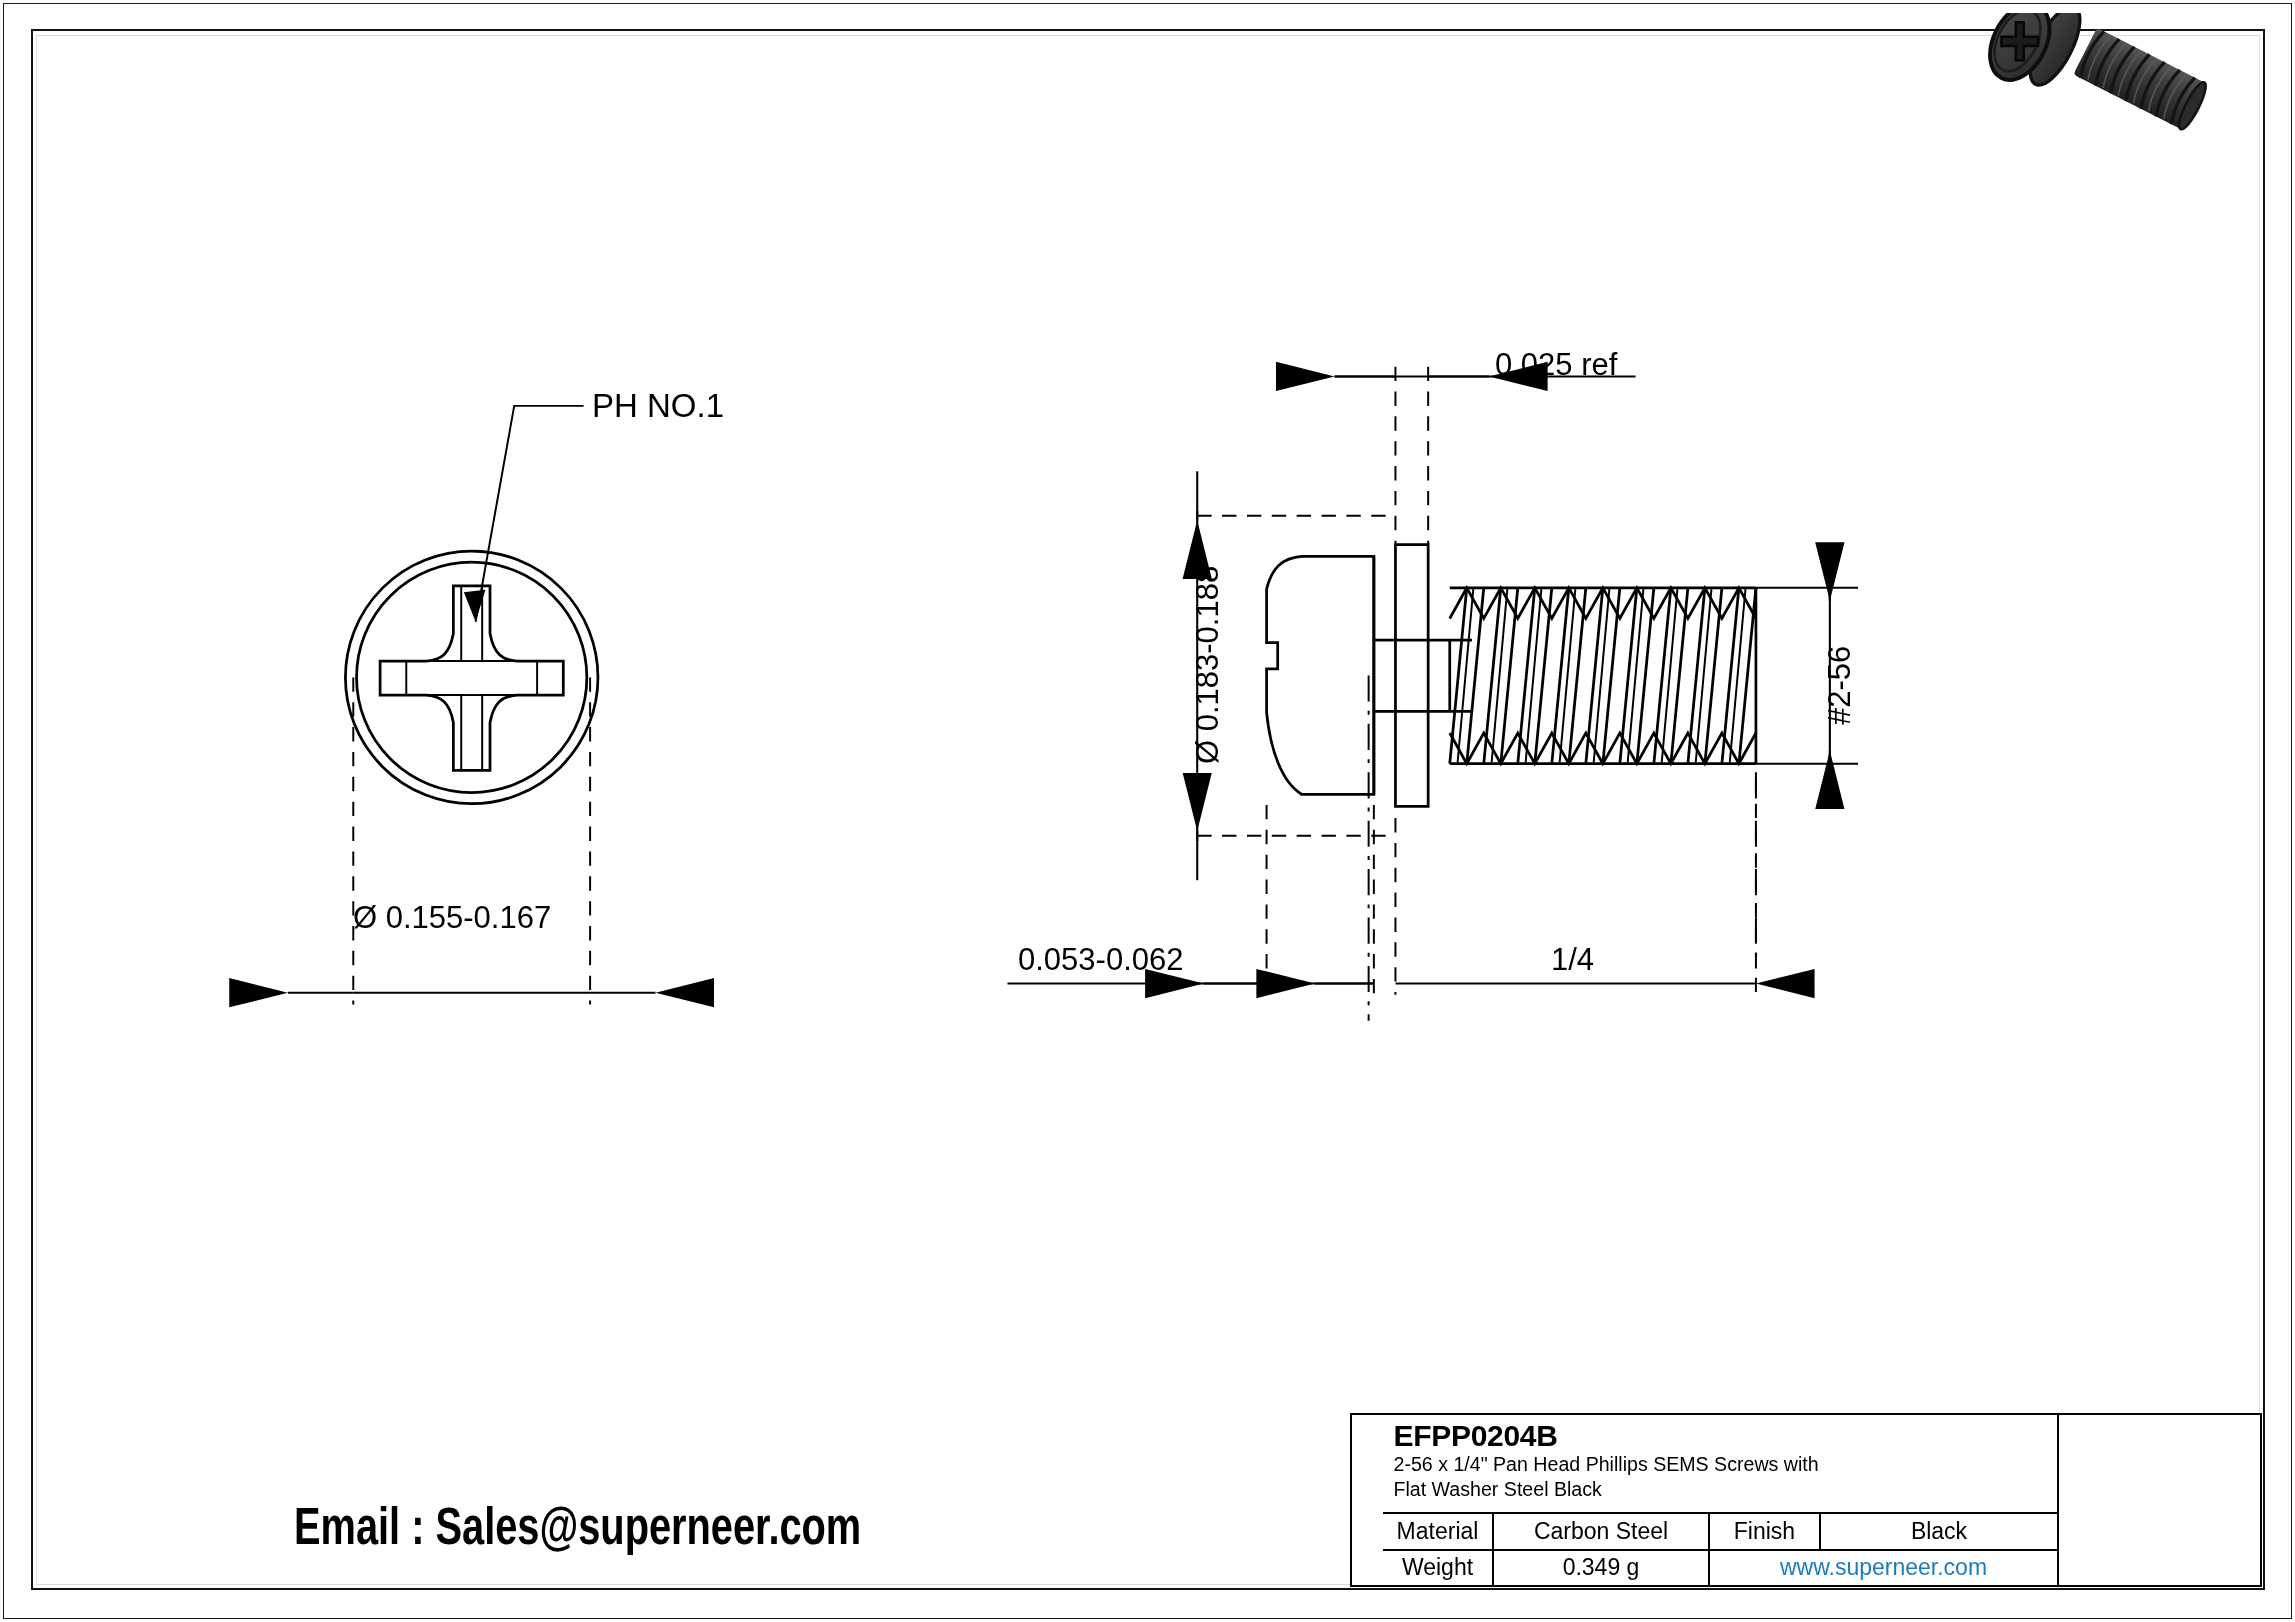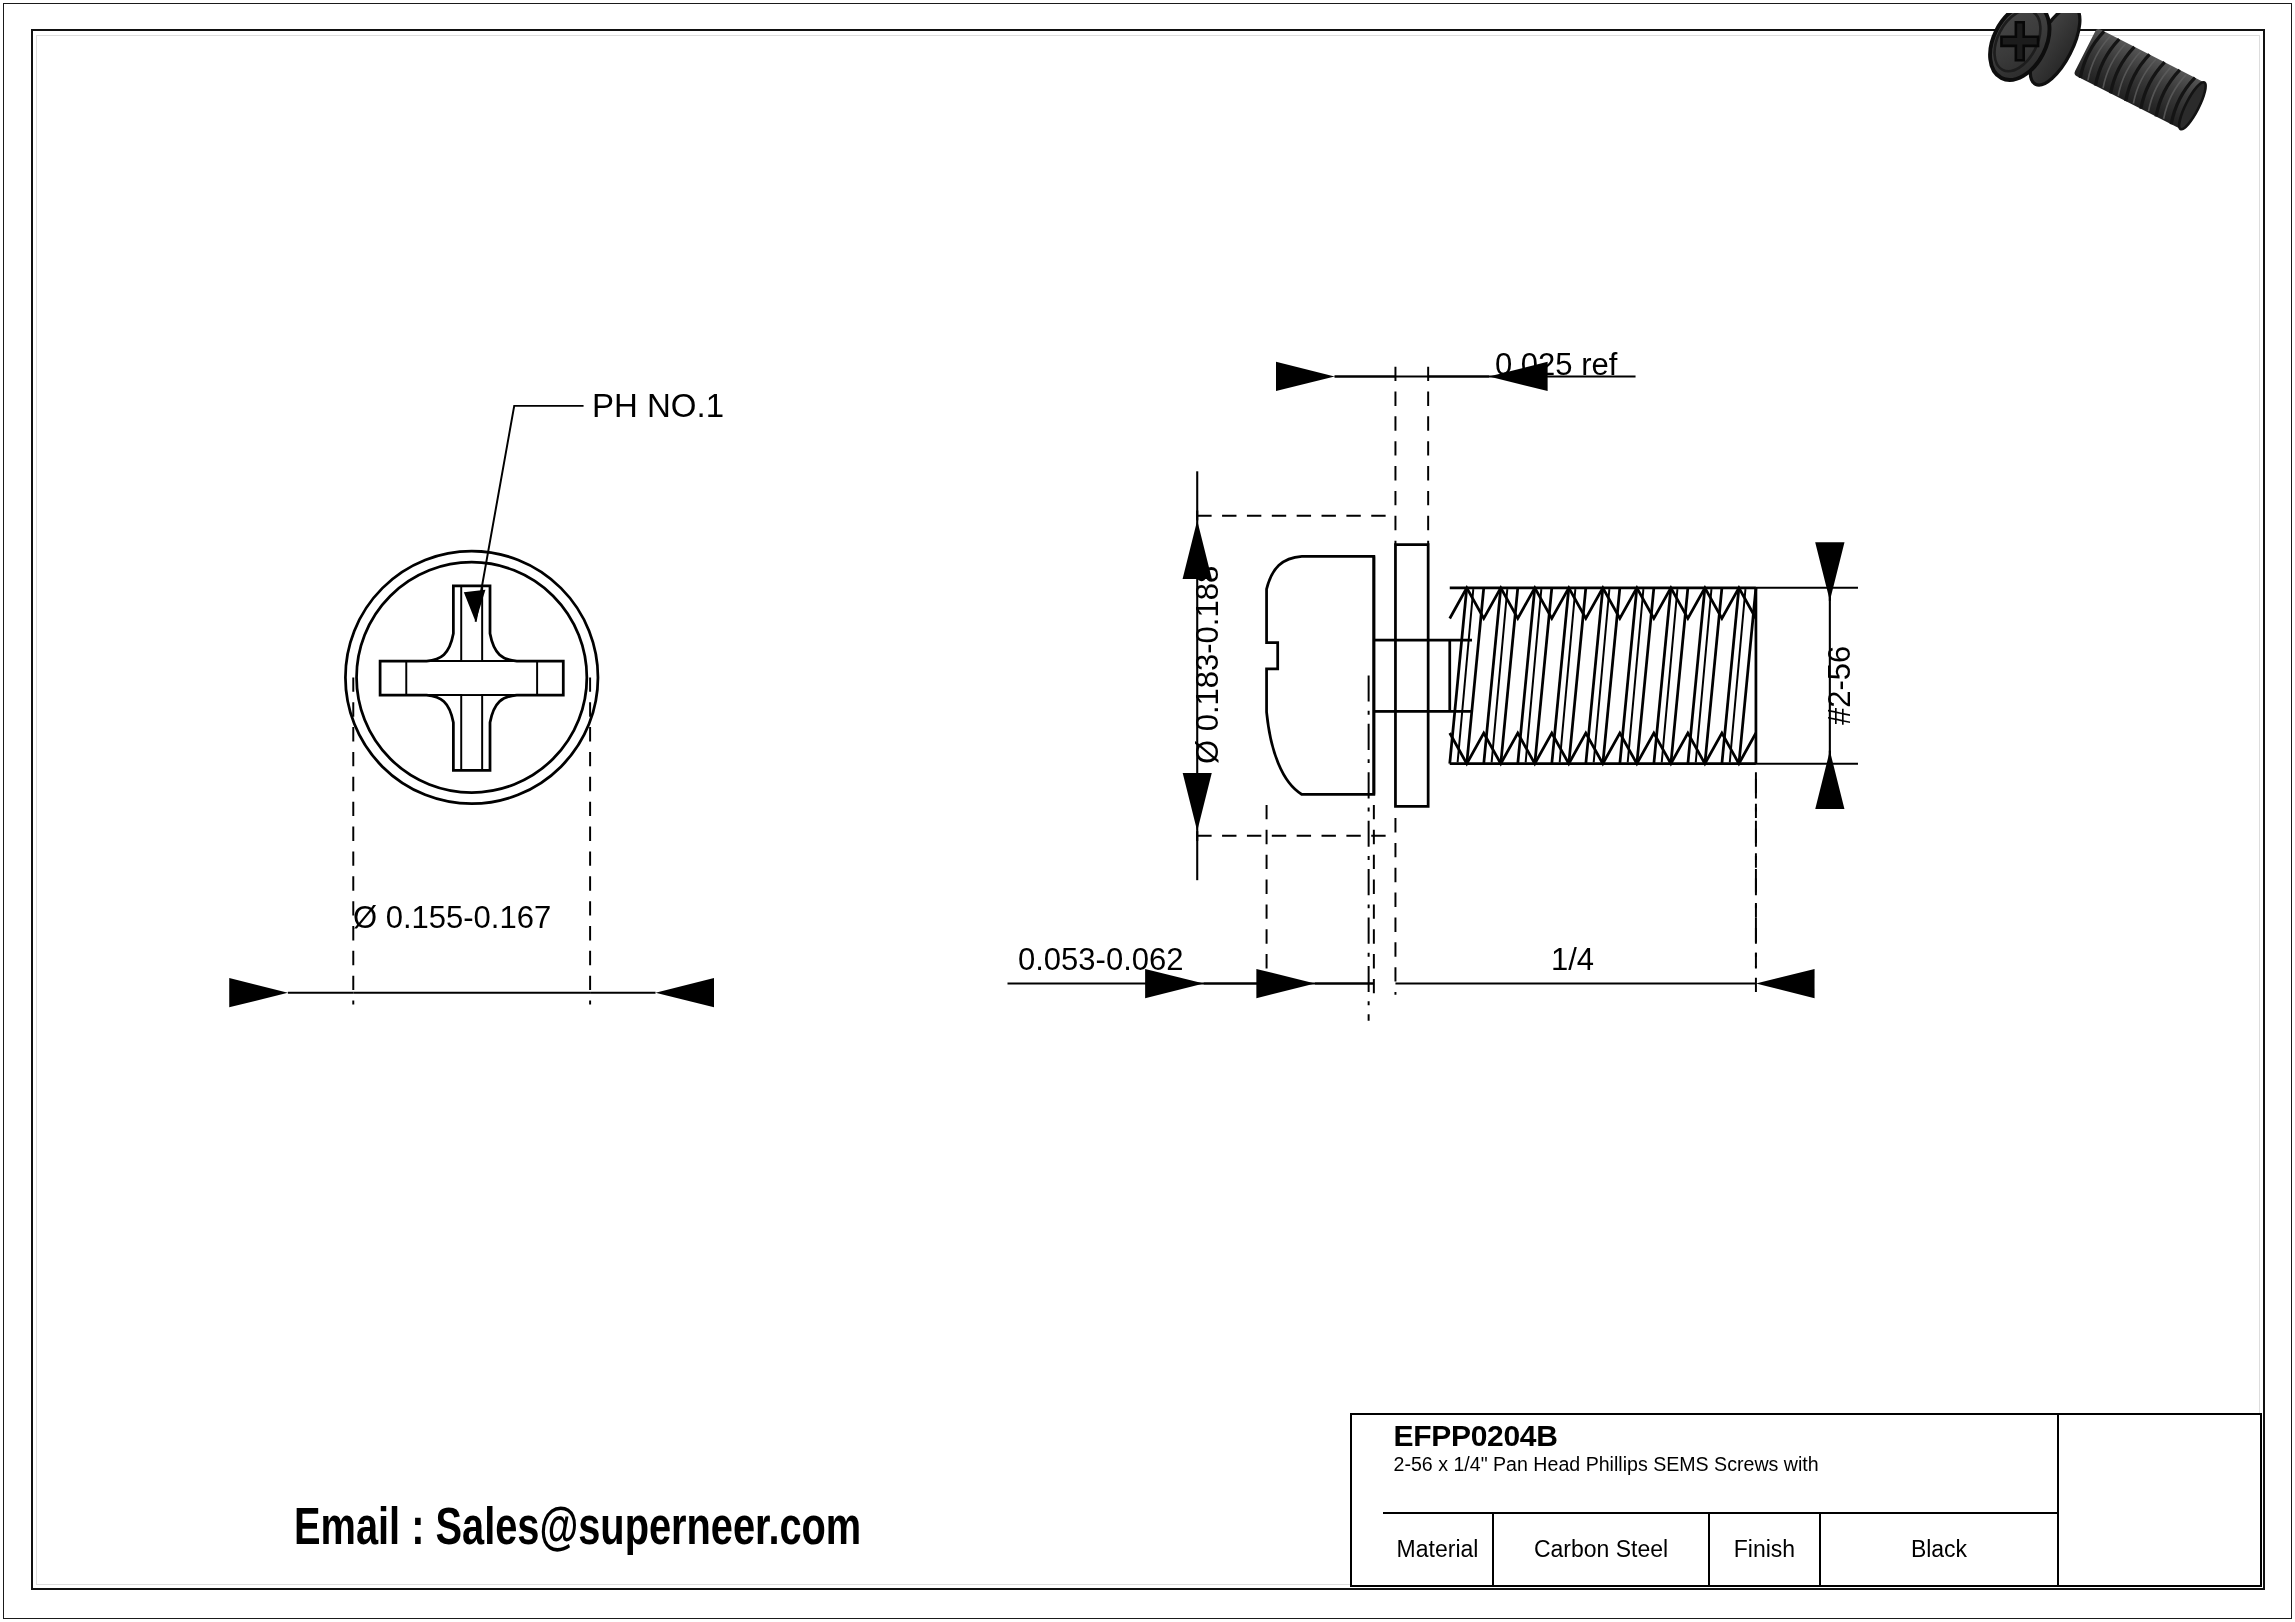--- a/index.html
+++ b/index.html
@@ -432,27 +432,33 @@
   <div class="dimtext" style="left:1551px; top:942px;">1/4</div>
 
   <div class="email-text">Email : Sales@superneer.com</div>
 
   <div class="titleblock">
     <div class="tb-left">
 
       <div class="tb-desc">
         <div class="tb-partno">EFPP0204B</div>
         <div class="tb-descline">2-56 x 1/4" Pan Head Phillips SEMS Screws with</div>
+        <div class="tb-descline">Flat Washer Steel Black</div>
       </div>
 
       <div class="tb-row">
         <div class="tb-cell c-material-lbl">Material</div>
         <div class="tb-cell c-material-val">Carbon Steel</div>
         <div class="tb-cell c-finish-lbl">Finish</div>
         <div class="tb-cell c-finish-val">Black</div>
       </div>
 
+      <div class="tb-row">
+        <div class="tb-cell c-weight-lbl">Weight</div>
+        <div class="tb-cell c-weight-val">0.349 g</div>
+        <div class="tb-cell c-web">www.superneer.com</div>
+      </div>
     </div>
 
   </div>
 
 </div>
 
 
 </body></html>

